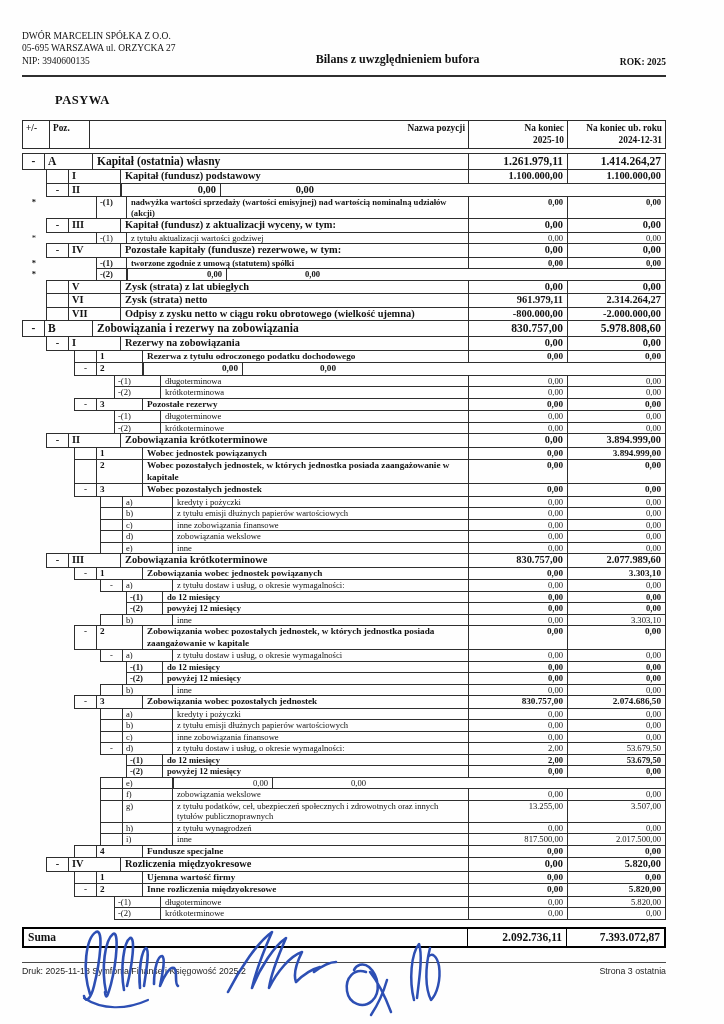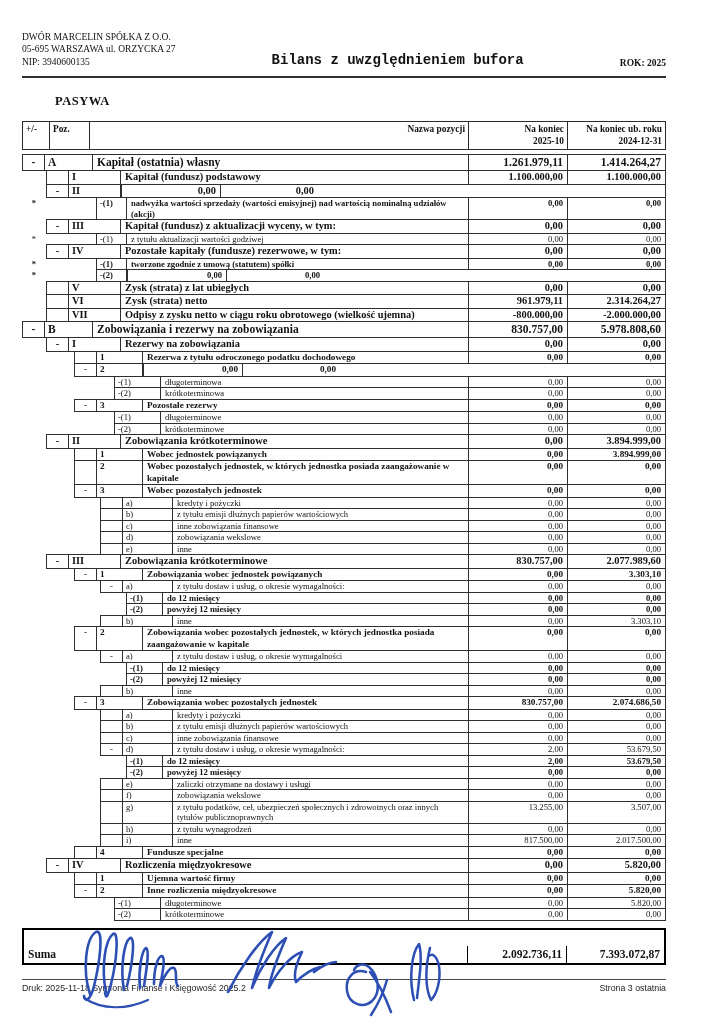--- a/index.html
+++ b/index.html
@@ -4,21 +4,21 @@
 <style>
   html,body{margin:0;padding:0;background:#ffffff;}
   body{width:724px;height:1024px;position:relative;overflow:hidden;
        font-family:"Liberation Serif",serif;color:#121212;}
   .page{position:absolute;left:0;top:0;width:724px;height:1024px;background:#fefefe;}
   .content{padding:26px 58px 0 22px;}
 
   
   .tophdr{display:flex;align-items:flex-end;}
   .company{font-size:9.5px;line-height:12.5px;white-space:nowrap;}
-  .midtitle{flex:1;text-align:center;font-size:14px;font-weight:bold;align-self:flex-end;padding-top:26px;font-family:Liberation Mono, monospace;}
+  .midtitle{flex:1;text-align:center;font-size:12px;font-weight:bold;align-self:flex-end;padding-top:26px;}
   .rok{font-size:9.5px;font-weight:bold;white-space:nowrap;}
   .toprule{border-top:2px solid #2f2f2f;margin-top:8px;}
   .pasywa{font-size:12.5px;font-weight:bold;margin:16px 0 12px 33px;letter-spacing:.5px;}
 
   
   .thead{display:flex;border:1px solid #2b2b2b;font-size:9.3px;line-height:11.5px;
          font-weight:bold;margin-bottom:5px;box-sizing:border-box;}
   .thead>div{box-sizing:border-box;padding:2px 3px;}
   .h-pm{width:27px;border-right:1px solid #2b2b2b;}
   .h-poz{width:40px;border-right:1px solid #2b2b2b;}
@@ -40,21 +40,21 @@
   .val.v2{width:98px;}
   .b{font-weight:bold;}
   .f0{font-size:11.5px;line-height:15px;}
   .f1{font-size:10.4px;line-height:12.5px;}
   .f2{font-size:9.2px;line-height:11.5px;}
   .f3{font-size:8.6px;line-height:10.5px;}
 
   
   .suma{display:flex;border:2px solid #000;margin-top:7px;font-weight:bold;
         font-size:11.5px;line-height:17px;box-sizing:border-box;}
-  .suma>div{box-sizing:border-box;margin-top:16px;}
+  .suma>div{box-sizing:border-box;}
   .suma .s-lbl{flex:1;padding:0 4px;}
   .suma .val{border-left:1px solid #000;}
 
   
   .footer{border-top:1px solid #4a4a4a;margin-top:14px;padding-top:3px;
           display:flex;justify-content:space-between;
           font-family:"Liberation Sans",sans-serif;font-size:8.8px;color:#242424;}
 
   
   .sigwrap{position:absolute;left:60px;top:912px;width:420px;height:112px;}
@@ -601,21 +601,20 @@
             <div class="val">0,00</div>
             <div class="val v2">0,00</div>
           </div>
         </div>
         <div class="row f3">
           <div class="gutter"></div>
           <div class="sp" style="width: 54px;"></div>
           <div class="box">
             <div class="mk"></div>
             <div class="lbl" style="width: 50px;">e)</div>
-            <div class="nm">zaliczki otrzymane na dostawy i usługi</div>
             <div class="val">0,00</div>
             <div class="val v2">0,00</div>
           </div>
         </div>
         <div class="row f3">
           <div class="gutter"></div>
           <div class="sp" style="width: 54px;"></div>
           <div class="box">
             <div class="mk"></div>
             <div class="lbl" style="width: 50px;">f)</div>

